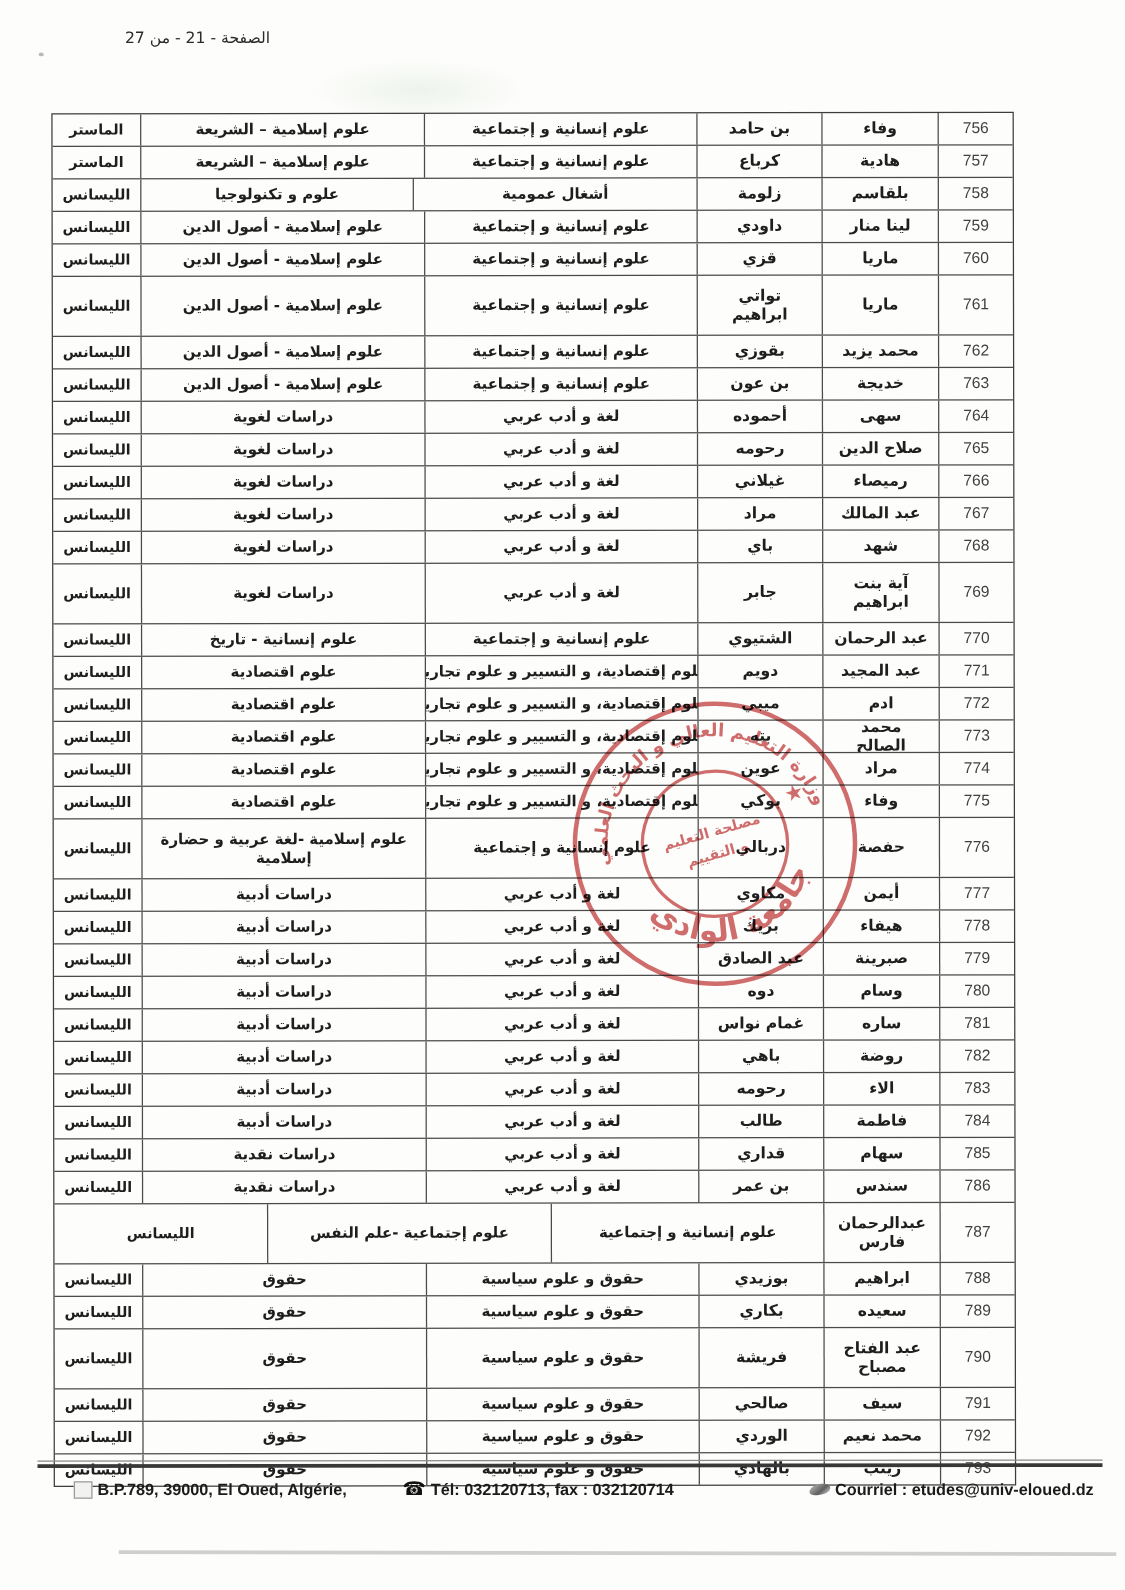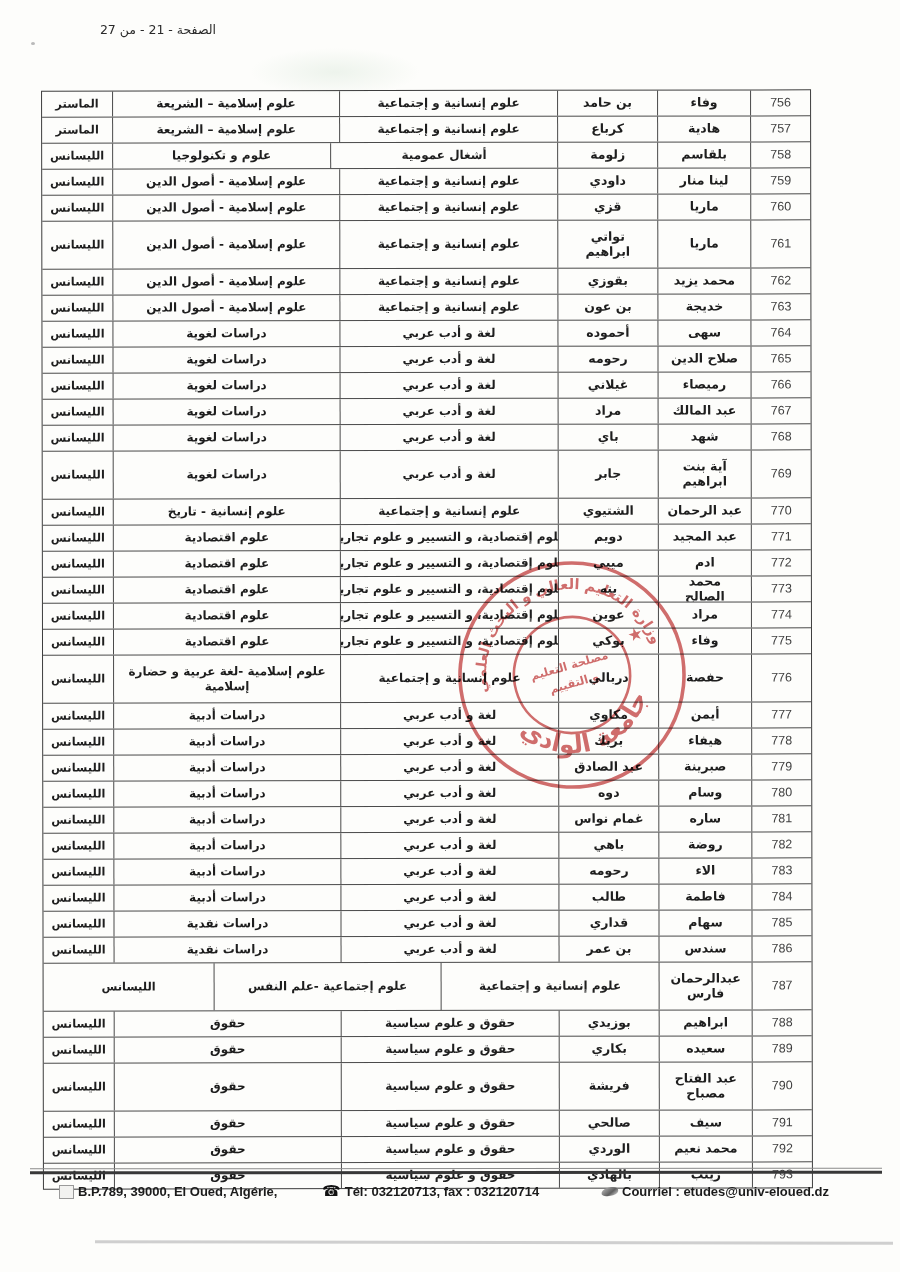--- a/index.html
+++ b/index.html
@@ -61,21 +61,21 @@
     border-top:1.5px solid #8a8a8a;border-bottom:3px solid #383838;
     transform:rotate(-0.05deg);
   }
   .footer{
     position:absolute;left:0;top:1184px;width:900px;height:26px;
     font-family:"Liberation Sans",sans-serif;font-weight:700;font-size:13px;color:#1b1b1b;
   }
   .footer-seg{position:absolute;display:flex;align-items:center;gap:4px;white-space:nowrap;}
   .seg-address{left:46px;margin-left:13px;}
   .seg-phone{left:322px;}
-  .seg-email{left:602px;}
+  .seg-email{left:648px;}
   .box-icon{
     width:13px;height:12px;border:1.5px solid #9a9a9a;background:#f2f2f0;display:inline-block;
   }
   .phone-icon{font-size:15px;line-height:1;color:#111;font-family:"DejaVu Sans",sans-serif;}
   .mail-icon{
     width:16px;height:9px;border-radius:55% 55% 45% 45%;
     background:linear-gradient(135deg,#9a9a9a 20%,#5f5f5f 60%,#cfcfcf 100%);
     display:inline-block;transform:skewX(-18deg) rotate(-6deg);
   }
   .bottom-line{

